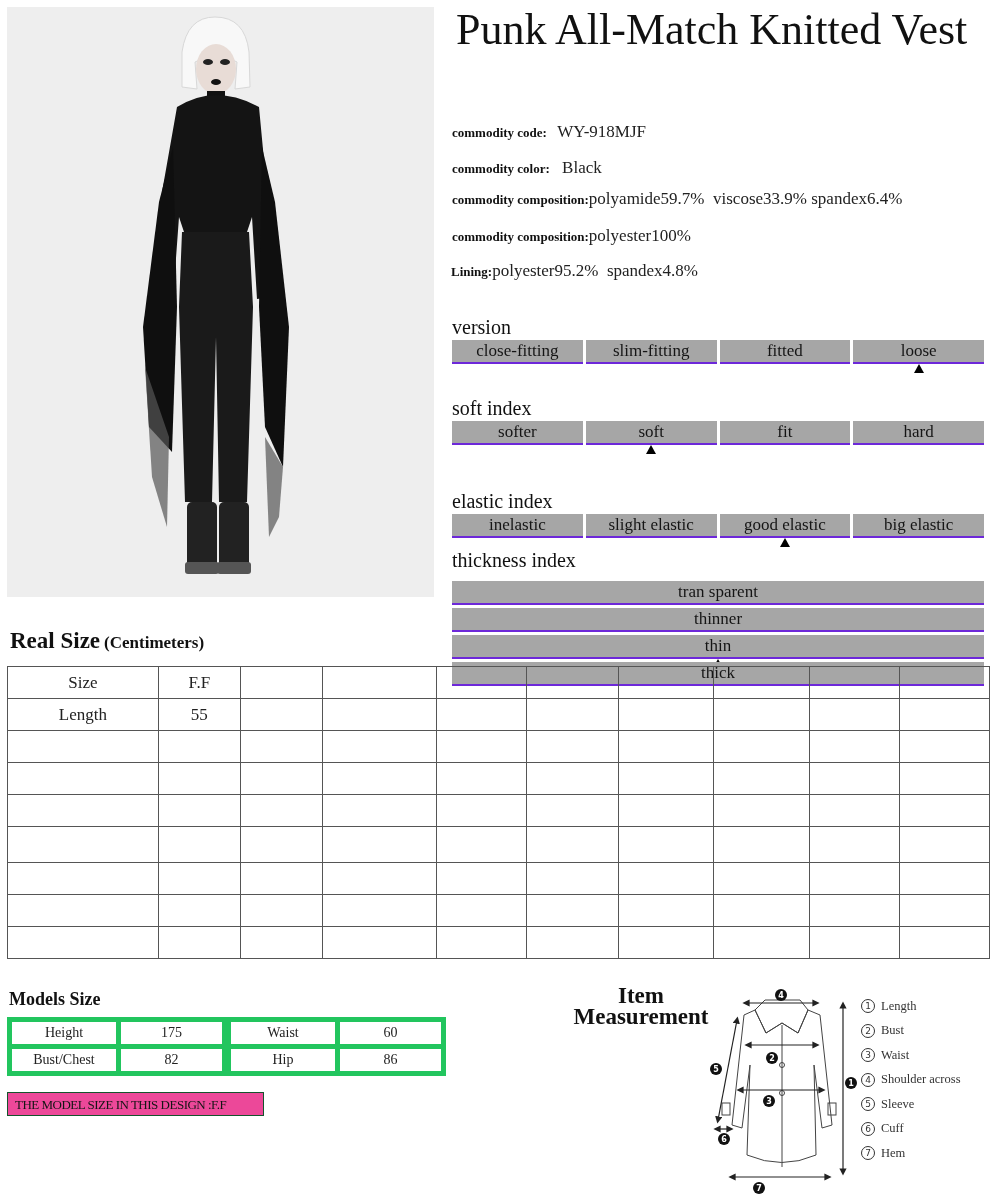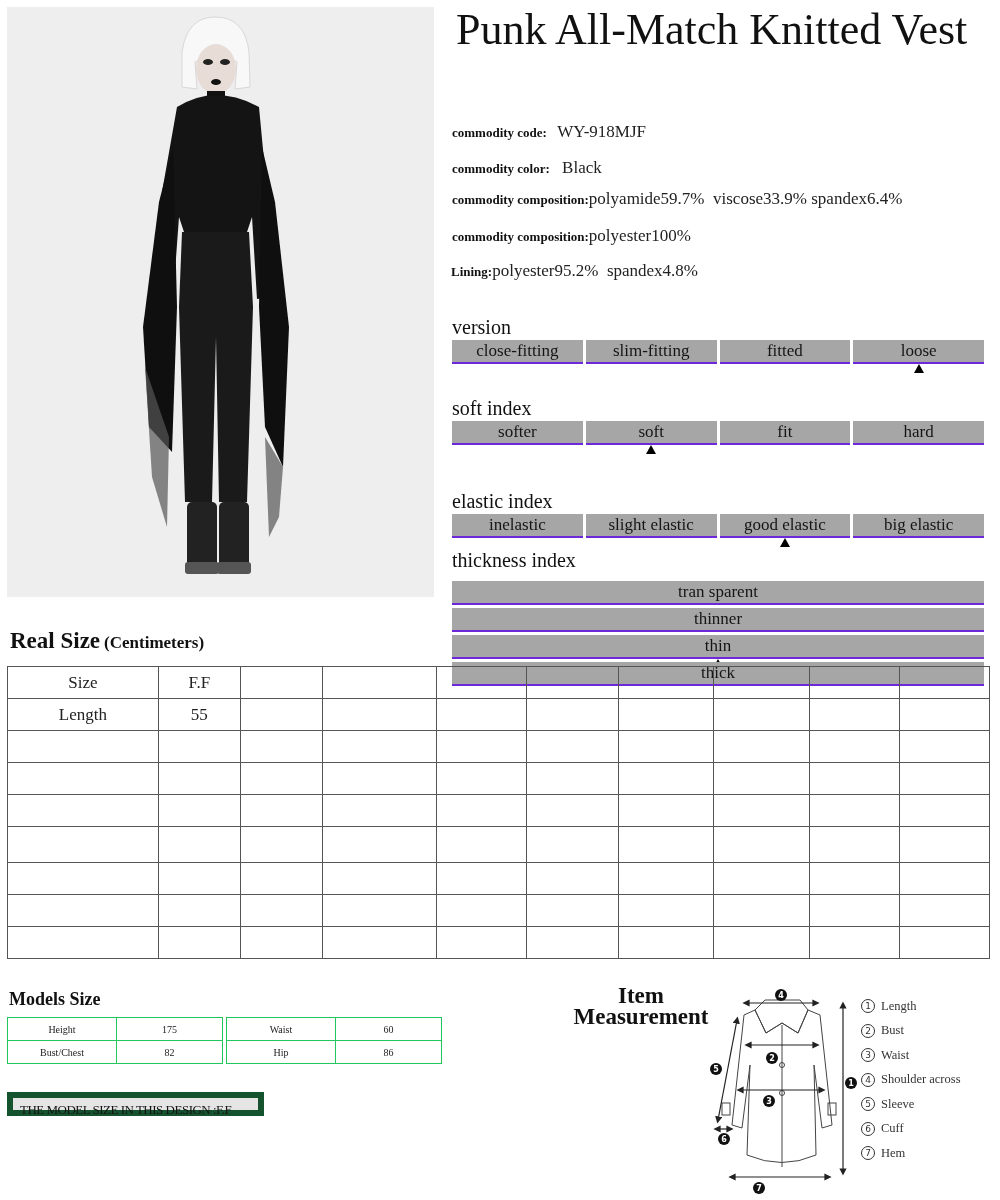--- a/index.html
+++ b/index.html
@@ -22,23 +22,23 @@
 
   .rs-title { position: absolute; left: 10px; top: 628px; font-size: 23px; font-weight: bold; white-space: nowrap; }
   .rs-title .unit { font-size: 17px; font-weight: bold; margin-left: 4px; }
 
   .real-table { position: absolute; left: 7px; top: 666px; border-collapse: collapse; width: 983px; }
   .real-table td { border: 1px solid #555; height: 31px; padding: 0; text-align: center; font-size: 17px; color: #222; }
   .real-table tr:nth-child(6) td { height: 35px; }
 
   .ms-title { position: absolute; left: 9px; top: 989px; font-size: 18px; font-weight: bold; }
   .ms-table { position: absolute; top: 1017px; border-collapse: collapse; }
-  .ms-table td { border: 1px solid #22c55e; height: 22px; padding: 0; text-align: center; font-size: 10px; color: #222; }
-
-  .note { position: absolute; left: 7px; top: 1092px; width: 257px; height: 24px; background: #e5e5e5; border: 6px solid #14532d; font-size: 13px; line-height: 24px; padding-left: 7px; box-sizing: border-box; letter-spacing: -0.5px; color: #151515; white-space: nowrap; }
+  .ms-table td { border: 5px solid #22c55e; height: 22px; padding: 0; text-align: center; font-size: 14px; color: #222; }
+
+  .note { position: absolute; left: 7px; top: 1092px; width: 257px; height: 24px; background: #ec4899; border: 1px solid #14532d; font-size: 13px; line-height: 24px; padding-left: 7px; box-sizing: border-box; letter-spacing: -0.5px; color: #151515; white-space: nowrap; }
 
   .im-title { position: absolute; left: 560px; top: 985px; width: 162px; text-align: center; font-size: 23px; line-height: 21px; font-weight: bold; color: #111; }
   .diagram { position: absolute; left: 700px; top: 985px; }
   .legend { position: absolute; left: 861px; top: 994px; }
   .legend-item { display: flex; align-items: center; height: 24.5px; font-size: 12.5px; color: #333; white-space: nowrap; }
   .legend-num { display: inline-block; width: 12px; height: 12px; border: 1px solid #333; border-radius: 50%; font-size: 9px; line-height: 12px; text-align: center; margin-right: 6px; font-family: "DejaVu Sans", sans-serif; }
 </style>
 </head>
 <body>
 

